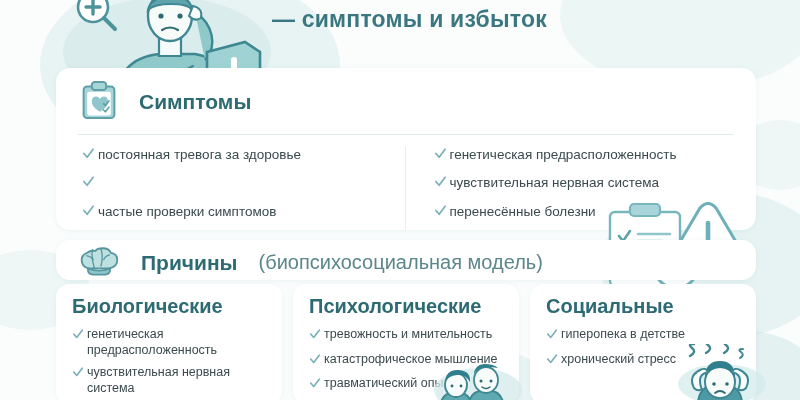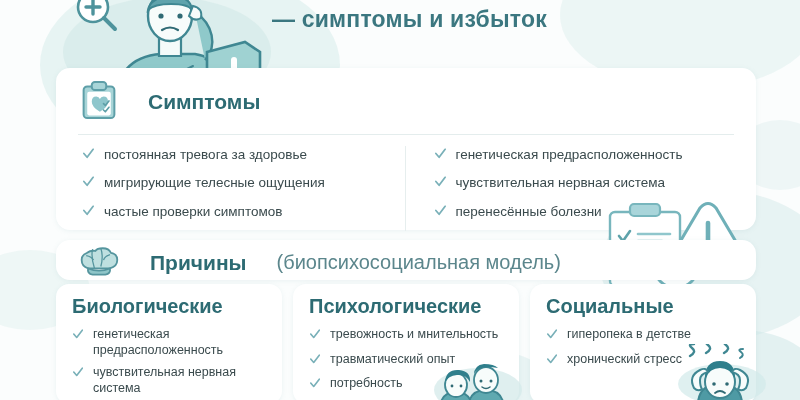--- a/index.html
+++ b/index.html
@@ -45,21 +45,21 @@
     border-radius: 14px;
     box-shadow: 0 1px 5px rgba(120,170,175,.13);
   }
 
   
   .symptoms-card { left: 56px; top: 68px; width: 700px; height: 162px; }
 
   .section-head {
     display: flex;
     align-items: center;
-    gap: 30px;
+    gap: 21px;
     padding: 12px 0 10px 24px;
   }
   .section-head .title {
     font-size: 21px;
     font-weight: 700;
     color: #2d6b73;
   }
   .section-head .subtitle {
     font-size: 20px;
     color: #5b868c;
@@ -76,21 +76,21 @@
   .symptom-cols {
     display: flex;
     padding: 11px 0 0 0;
   }
   .symptom-col { flex: 1; padding: 0 14px 0 26px; }
   .symptom-col + .symptom-col { border-left: 1px solid #e6eeee; padding-left: 28px; }
 
   .bullet {
     display: flex;
     align-items: flex-start;
-    gap: 9px;
+    gap: 3px;
     margin-bottom: 10px;
     font-size: 13.5px;
     color: #3a4a4d;
     line-height: 1.28;
   }
   .bullet .tick { flex: 0 0 auto; margin-top: 1px; }
 
   
   .causes-head-card { left: 56px; top: 240px; width: 700px; height: 40px; padding-left: 4px; }
 
@@ -207,21 +207,20 @@
             </svg>
         </span>
         <span>постоянная тревога за здоровье</span>
       </div>
       <div class="bullet">
         <span class="tick">
           <svg viewBox="0 0 14 14" width="13" height="13">
               <polyline points="2,7 5.5,11 12,2.5" fill="none" stroke="#79b0b8" stroke-width="1.9" stroke-linecap="round" stroke-linejoin="round"></polyline>
             </svg>
         </span>
-        <span>мигрирующие телесные ощущения</span>
       </div>
       <div class="bullet">
         <span class="tick">
           <svg viewBox="0 0 14 14" width="13" height="13">
               <polyline points="2,7 5.5,11 12,2.5" fill="none" stroke="#79b0b8" stroke-width="1.9" stroke-linecap="round" stroke-linejoin="round"></polyline>
             </svg>
         </span>
         <span>частые проверки симптомов</span>
       </div>
     </div>
@@ -331,20 +330,28 @@
           </svg>
       </span>
       <span>тревожность и мнительность</span>
     </div>
     <div class="bullet">
       <span class="tick">
         <svg viewBox="0 0 14 14" width="12" height="12">
             <polyline points="2,7 5.5,11 12,2.5" fill="none" stroke="#79b0b8" stroke-width="1.9" stroke-linecap="round" stroke-linejoin="round"></polyline>
           </svg>
       </span>
+      <span>катастрофическое мышление</span>
+    </div>
+    <div class="bullet">
+      <span class="tick">
+        <svg viewBox="0 0 14 14" width="12" height="12">
+            <polyline points="2,7 5.5,11 12,2.5" fill="none" stroke="#79b0b8" stroke-width="1.9" stroke-linecap="round" stroke-linejoin="round"></polyline>
+          </svg>
+      </span>
       <span>травматический опыт</span>
     </div>
     <div class="bullet">
       <span class="tick">
         <svg viewBox="0 0 14 14" width="12" height="12">
             <polyline points="2,7 5.5,11 12,2.5" fill="none" stroke="#79b0b8" stroke-width="1.9" stroke-linecap="round" stroke-linejoin="round"></polyline>
           </svg>
       </span>
       <span>потребность</span>
     </div>

